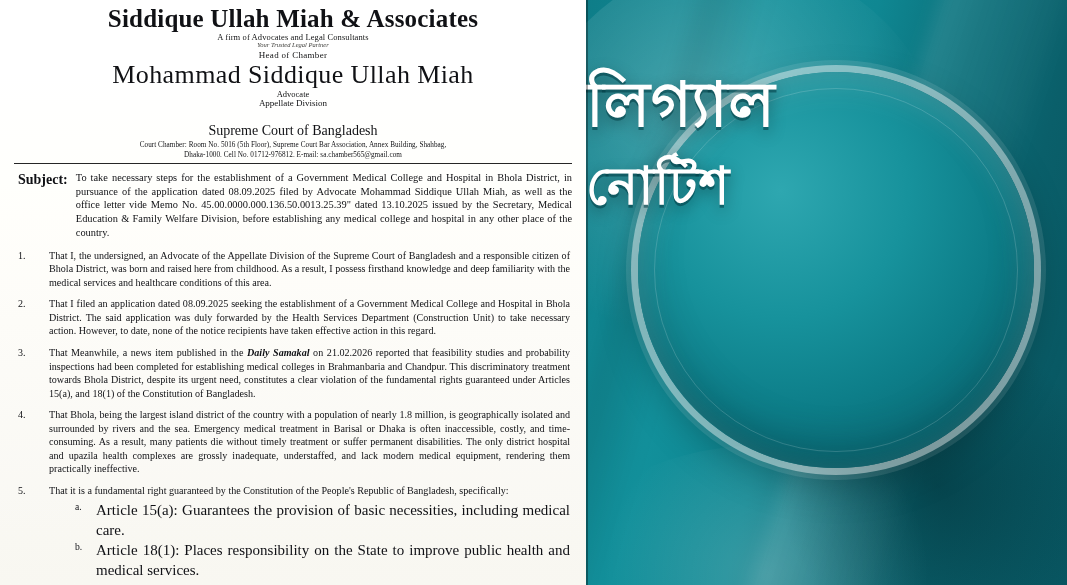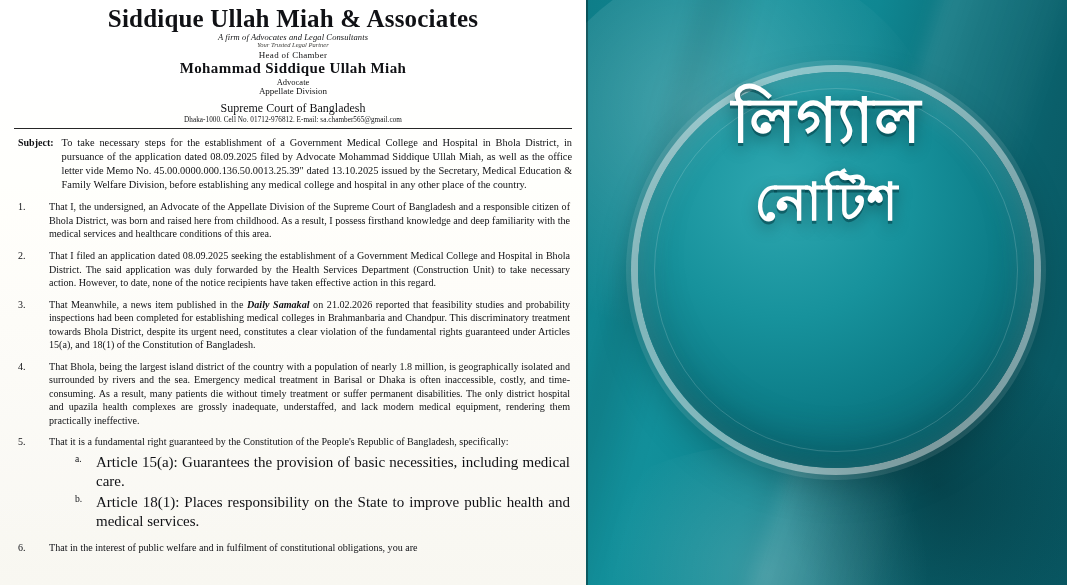--- a/index.html
+++ b/index.html
@@ -46,55 +46,54 @@
   .firm-name {
     font-size: 25px;
     letter-spacing: .2px;
     font-weight: 700;
     font-family: "Liberation Serif", serif;
     margin: 0 0 1px 0;
     white-space: nowrap;
   }
   .firm-sub {
     font-size: 8.5px;
-    font-style: italic;
     letter-spacing: .1px;
     margin: 0;
   }
   .firm-sub2 {
     font-size: 6.5px;
     font-style: italic;
     margin: 0 0 2px 0;
     color: #3a3a3a;
   }
   .head-of-chamber {
     font-size: 9px;
     font-weight: 400;
     letter-spacing: .3px;
     margin: 1px 0 0 0;
   }
   .adv-name {
-    font-size: 15px;
-    font-weight: 700;
+    font-size: 26px;
+    font-weight: 400;
     letter-spacing: .4px;
     margin: 1px 0 0 0;
     white-space: nowrap;
   }
   .adv-role {
     font-size: 8.5px;
     margin: 1px 0 0 0;
     text-align: center;
   }
   .adv-div {
     font-size: 9px;
     margin: 0;
   }
   .adv-court {
-    font-size: 12px;
-    margin: 5px 0 2px 0;
+    font-size: 14px;
+    margin: 16px 0 2px 0;
   }
   .chamber-line {
     font-size: 7.2px;
     text-align: center;
     line-height: 1.25;
     margin: 1px 0 0 0;
     letter-spacing: .05px;
   }
   .rule {
     border: 0;
@@ -102,21 +101,21 @@
     margin: 3px 0 7px 0;
   }
 
   .subject-row {
     display: flex;
     gap: 8px;
     align-items: flex-start;
     margin: 0 0 9px 4px;
   }
   .subject-label {
-    font-size: 10px;
+    font-size: 14px;
     font-weight: 700;
     flex: 0 0 auto;
     padding-top: 1px;
   }
   .subject-text {
     font-size: 10.4px;
     font-weight: 400;
     line-height: 1.33;
     text-align: justify;
     flex: 1 1 auto;
@@ -255,22 +254,21 @@
   .seal-inner-ring {
     position: absolute;
     inset: 16px;
     border-radius: 50%;
     border: 1px solid rgba(255,255,255,.16);
   }
   .seal-text {
     position: absolute;
     left: 0;
     right: 0;
-    top: 86px;
-    text-align: center;
+    top: 70px;
     color: #ffffff;
     font-family: "Liberation Sans", sans-serif;
     font-weight: 700;
     letter-spacing: 1px;
     text-shadow:
       0 3px 0 rgba(0,60,68,.55),
       0 6px 16px rgba(0,0,0,.38);
     line-height: 1.12;
     pointer-events: none;
   }
@@ -296,20 +294,21 @@
 
       <div class="letterhead">
         <p class="firm-name">Siddique Ullah Miah &amp; Associates</p>
         <p class="firm-sub">A firm of Advocates and Legal Consultants</p>
         <p class="firm-sub2">Your Trusted Legal Partner</p>
         <p class="head-of-chamber">Head of Chamber</p>
         <p class="adv-name">Mohammad Siddique Ullah Miah</p>
         <p class="adv-role">Advocate</p>
         <p class="adv-div">Appellate Division</p>
         <p class="adv-court">Supreme Court of Bangladesh</p>
+        <p class="chamber-line">Court Chamber: Room No. 5016 (5th Floor), Supreme Court Bar Association, Annex Building, Shahbag,</p>
         <p class="chamber-line">Dhaka-1000. Cell No. 01712-976812. E-mail: sa.chamber565@gmail.com</p>
       </div>
 
       <hr class="rule">
 
       <div class="subject-row">
         <div class="subject-label">Subject:</div>
         <div class="subject-text">To take necessary steps for the establishment of a Government Medical College and Hospital in Bhola District, in pursuance of the application dated 08.09.2025 filed by Advocate Mohammad Siddique Ullah Miah, as well as the office letter vide Memo No. 45.00.0000.000.136.50.0013.25.39" dated 13.10.2025 issued by the Secretary, Medical Education &amp; Family Welfare Division, before establishing any medical college and hospital in any other place of the country.</div>
       </div>
 

